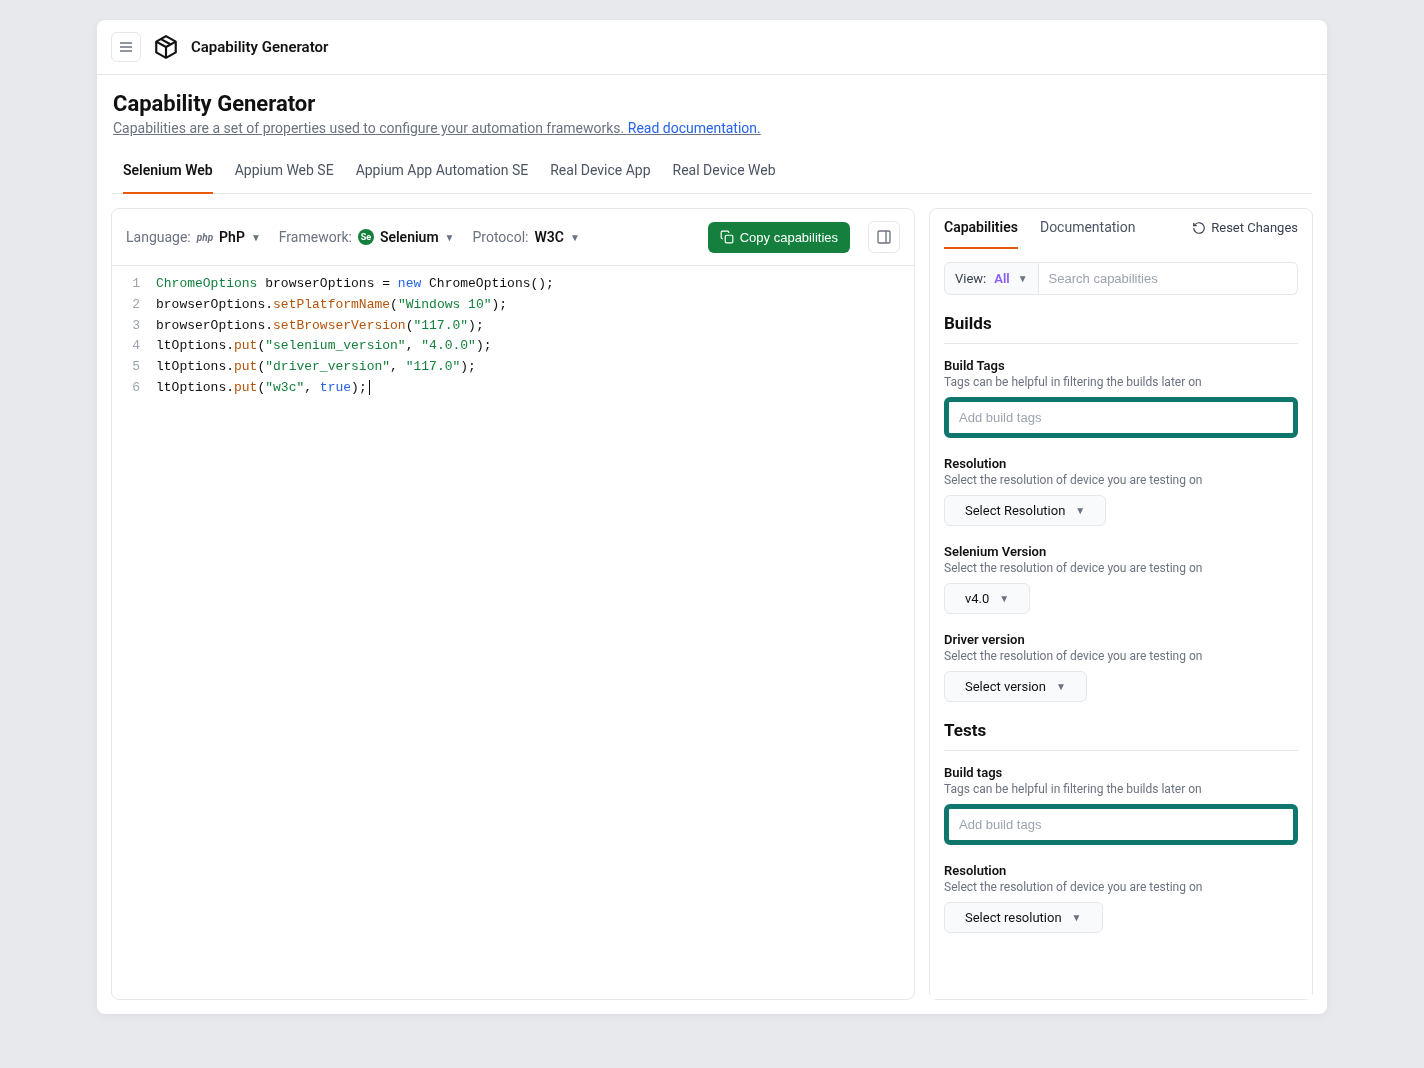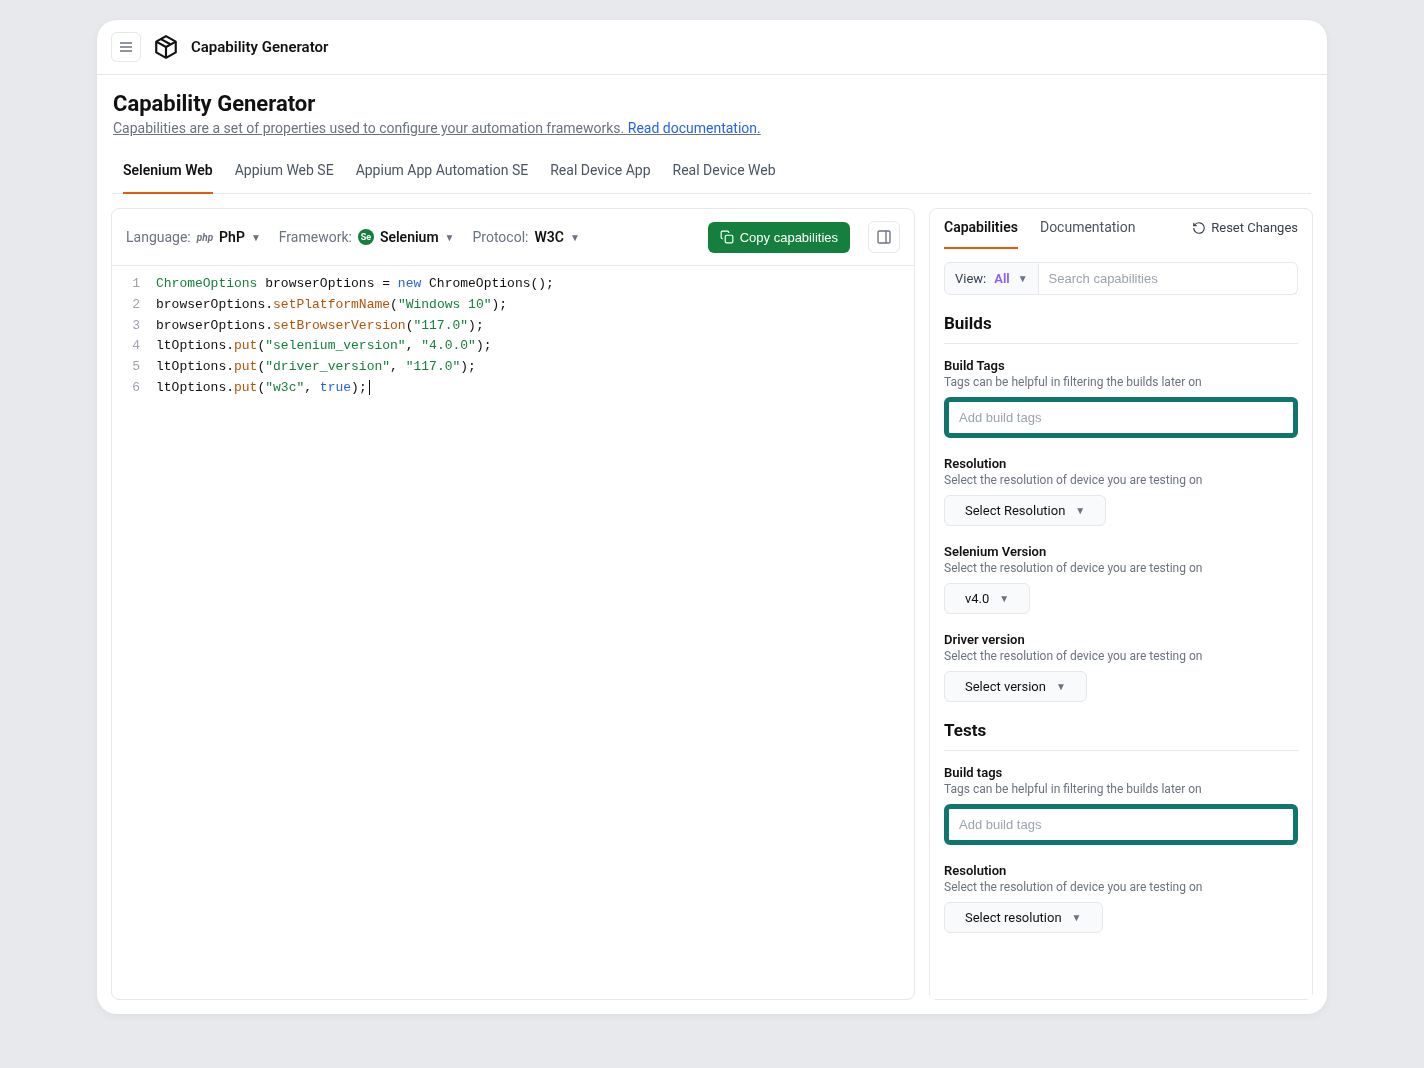--- a/index.html
+++ b/index.html
@@ -5,21 +5,21 @@
 * { box-sizing: border-box; margin: 0; padding: 0; }
 body {
   font-family: -apple-system, BlinkMacSystemFont, "Segoe UI", Roboto, sans-serif;
   background: #e8e9ed;
   padding: 20px;
   font-size: 14px;
   color: #111;
 }
 .app-window {
   background: #fff;
-  border-radius: 20px;
+  border-radius: 8px;
   box-shadow: 0 2px 8px rgba(0,0,0,0.05);
   overflow: hidden;
   width: 1230px;
   margin: 0 auto;
 }
 .topbar {
   display: flex;
   align-items: center;
   padding: 12px 14px;
   border-bottom: 1px solid #e5e7eb;

